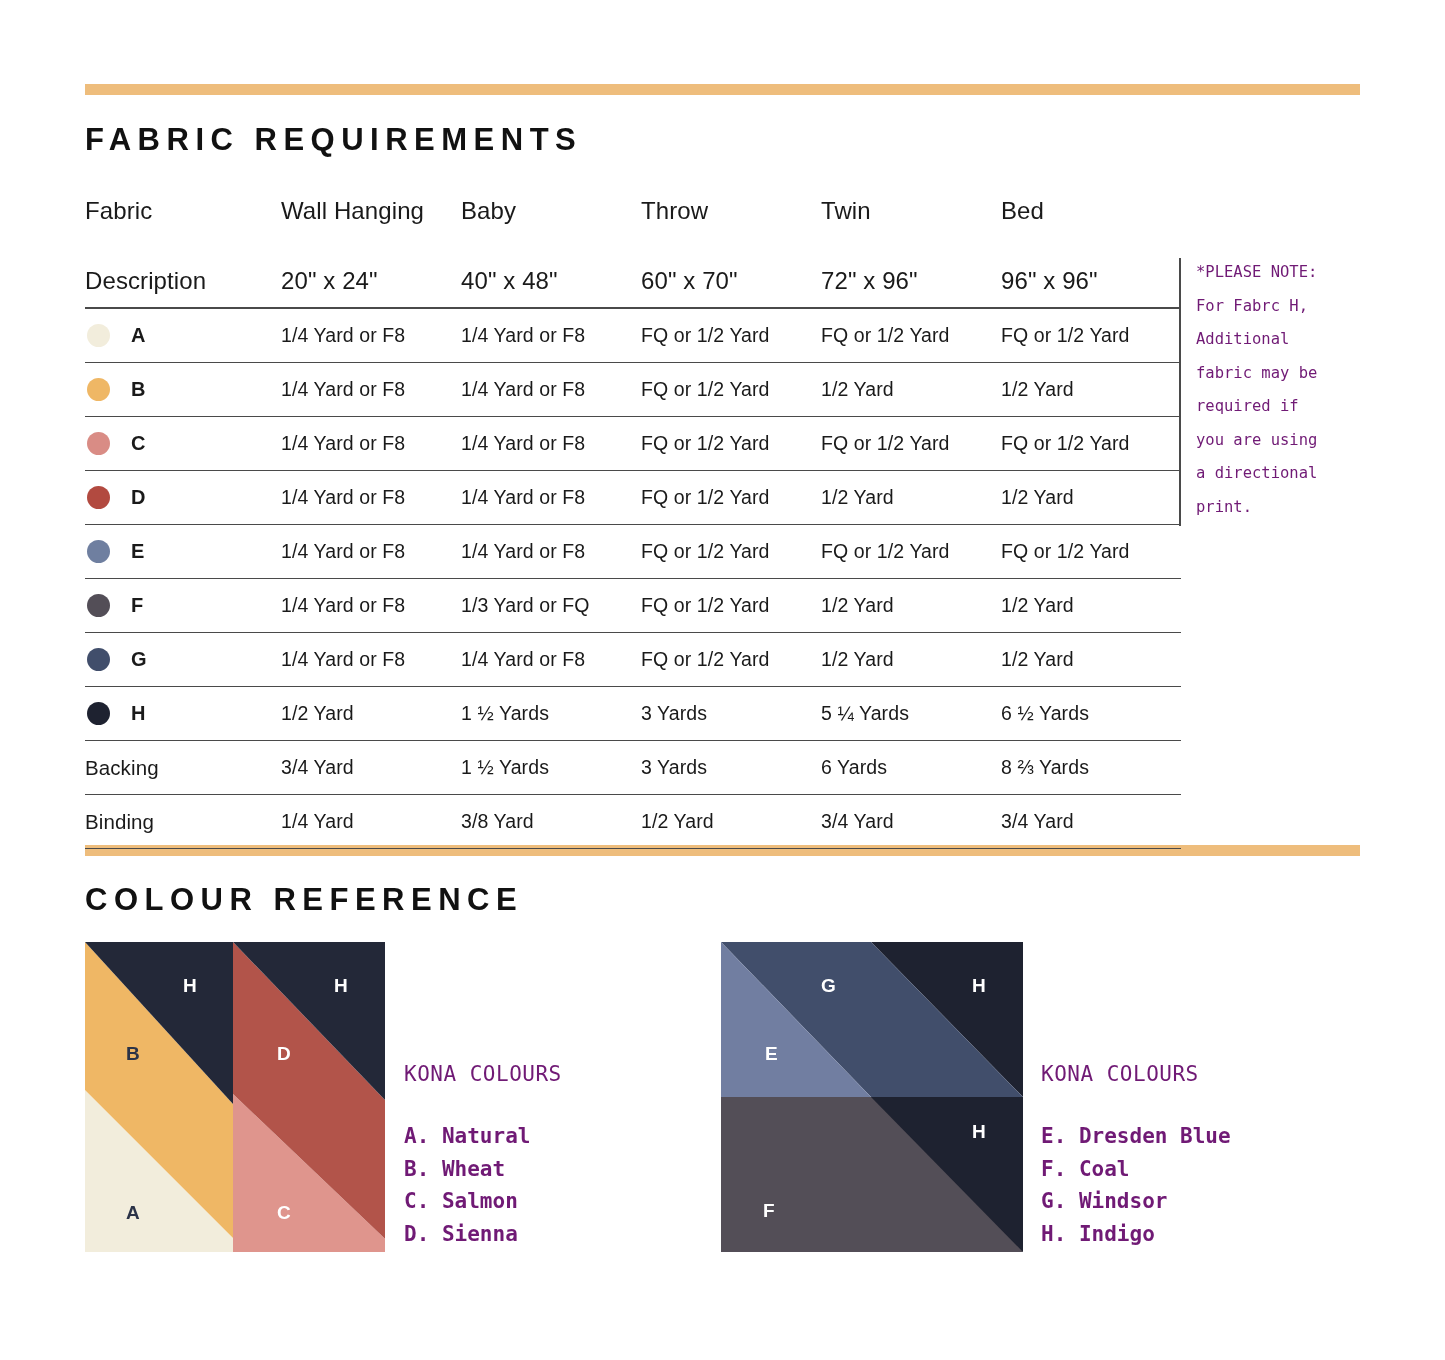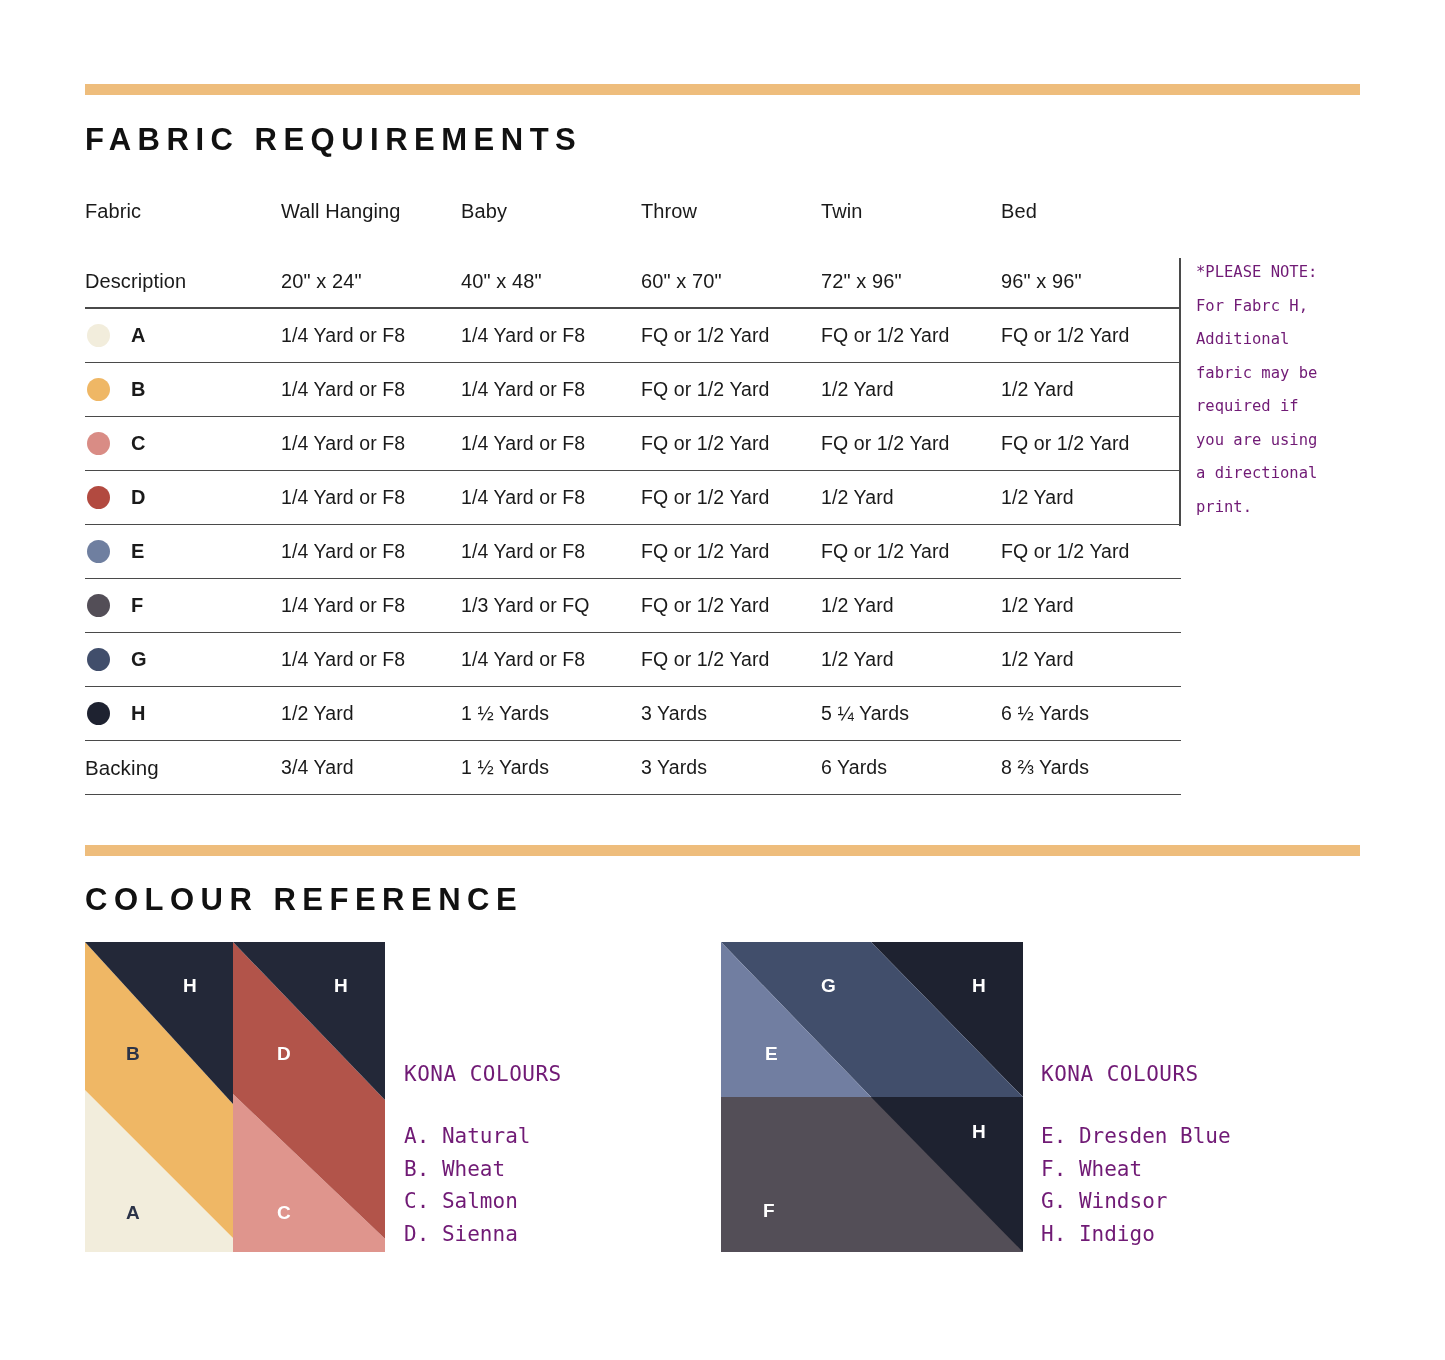--- a/index.html
+++ b/index.html
@@ -53,21 +53,21 @@
   #fabric-table td {
     text-align: left;
     vertical-align: middle;
     padding: 0;
     font-weight: normal;
   }
   #fabric-table col.c-desc  { width: 196px; }
   #fabric-table col.c-size  { width: 180px; }
 
   .hdr-cell {
-    font-size: 20px;
+    font-size: 24px;
     color: #1a1a1a;
     line-height: 30px;
     padding-bottom: 11px !important;
     letter-spacing: 0.1px;
   }
   .hdr-line1 { display: block; }
   .hdr-line2 { display: block; margin-top: 40px; }
 
   thead tr { border-bottom: 2px solid #4a4a4a; }
 
@@ -155,20 +155,21 @@
   .kona-heading {
     font-size: 21px;
     letter-spacing: 0.5px;
     margin-bottom: 34px;
     white-space: nowrap;
   }
   .kona-item {
     font-size: 21px;
     line-height: 32.5px;
     white-space: nowrap;
+    font-weight: bold;
   }
 </style>
 </head>
 <body>
 
 <div class="accent-bar" id="bar-top"></div>
 <div class="accent-bar" id="bar-mid"></div>
 
 <div class="section-title" id="title-fabric">FABRIC REQUIREMENTS</div>
 
@@ -318,20 +319,28 @@
         <td>6 ½ Yards</td>
       </tr>
       <tr>
         <td><span class="row-name">Backing</span></td>
         <td>3/4 Yard</td>
         <td>1 ½ Yards</td>
         <td>3 Yards</td>
         <td>6 Yards</td>
         <td>8 ⅔ Yards</td>
       </tr>
+      <tr>
+        <td><span class="row-name">Binding</span></td>
+        <td>1/4 Yard</td>
+        <td>3/8 Yard</td>
+        <td>1/2 Yard</td>
+        <td>3/4 Yard</td>
+        <td>3/4 Yard</td>
+      </tr>
     </tbody>
 </table>
 
 <div id="note-divider"></div>
 <div id="please-note">*PLEASE NOTE:
 For Fabrc H,
 Additional
 fabric may be
 required if
 you are using
@@ -396,16 +405,16 @@
   <div class="kona-heading">KONA COLOURS</div>
   <div class="kona-item">A. Natural</div>
   <div class="kona-item">B. Wheat</div>
   <div class="kona-item">C. Salmon</div>
   <div class="kona-item">D. Sienna</div>
 </div>
 
 <div class="kona-panel" id="kona-right">
   <div class="kona-heading">KONA COLOURS</div>
   <div class="kona-item">E. Dresden Blue</div>
-  <div class="kona-item">F. Wheat</div>
+  <div class="kona-item">F. Coal</div>
   <div class="kona-item">G. Windsor</div>
   <div class="kona-item">H. Indigo</div>
 </div>
 
 </body></html>

